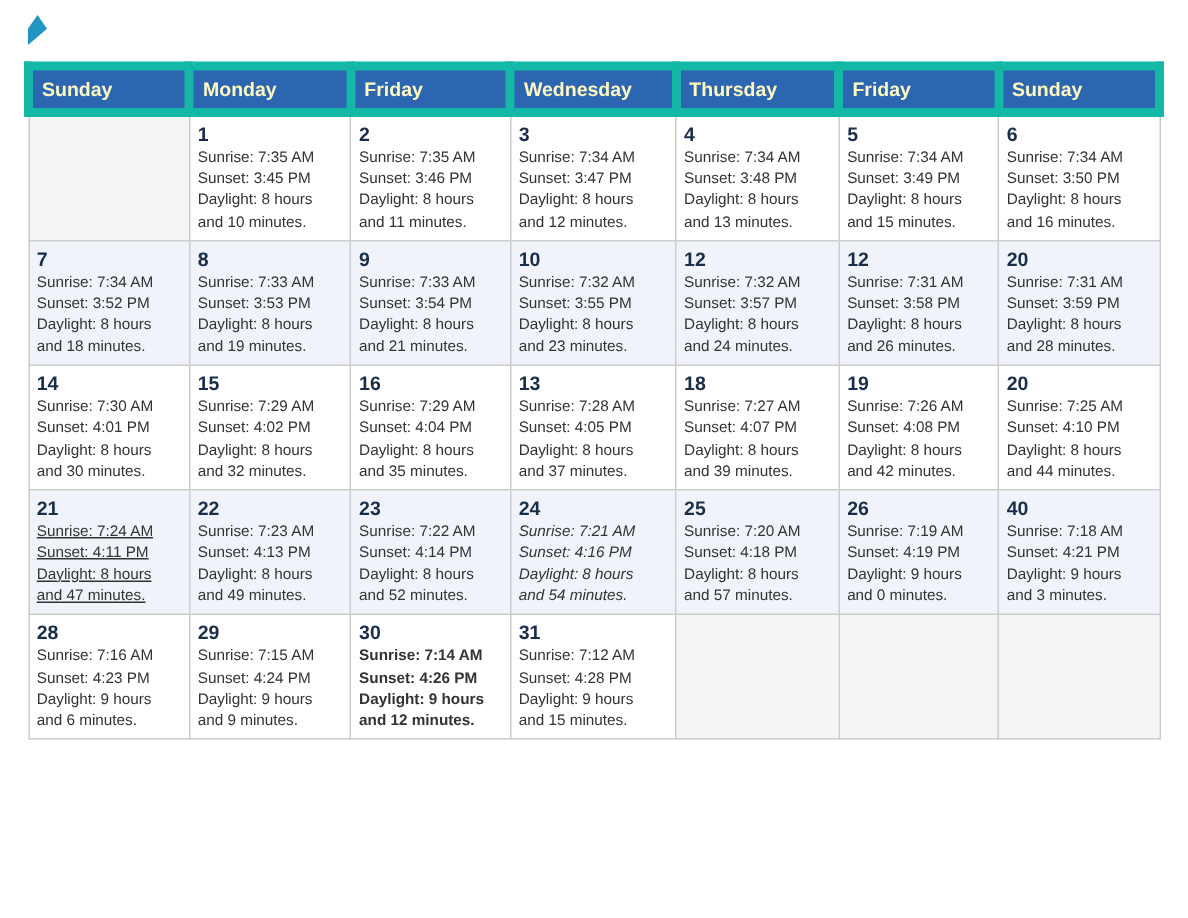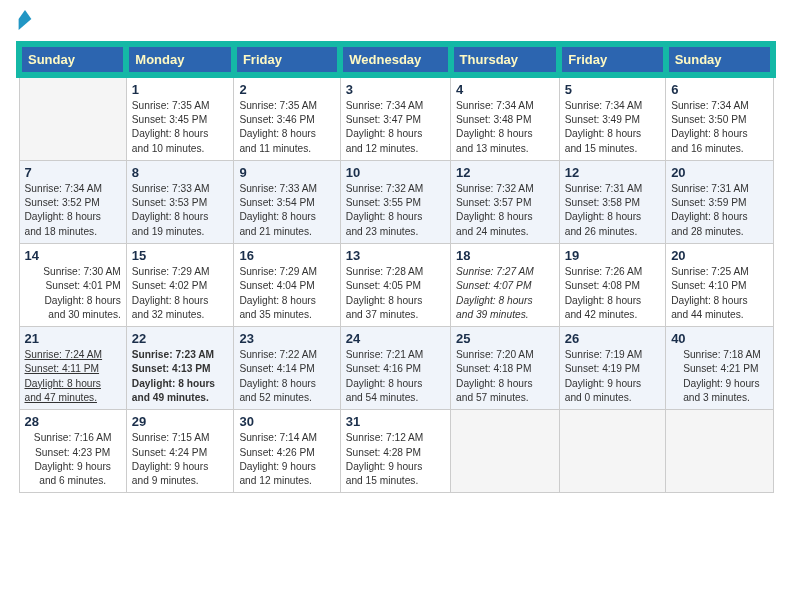--- a/index.html
+++ b/index.html
@@ -227,21 +227,21 @@
             <div class="day-num">20</div>
             <div class="day-info" style="white-space: pre-line;">Sunrise: 7:31 AM
 Sunset: 3:59 PM
 Daylight: 8 hours
 and 28 minutes.</div>
           </td>
         </tr>
         <tr>
           <td>
             <div class="day-num">14</div>
-            <div class="day-info" style="white-space: pre-line; text-align: right;">Sunrise: 7:30 AM
+            <div class="day-info" style="white-space: pre-line;">Sunrise: 7:30 AM
 Sunset: 4:01 PM
 Daylight: 8 hours
 and 30 minutes.</div>
           </td>
           <td>
             <div class="day-num">15</div>
             <div class="day-info" style="white-space: pre-line;">Sunrise: 7:29 AM
 Sunset: 4:02 PM
 Daylight: 8 hours
 and 32 minutes.</div>
@@ -255,21 +255,21 @@
           </td>
           <td>
             <div class="day-num">13</div>
             <div class="day-info" style="white-space: pre-line;">Sunrise: 7:28 AM
 Sunset: 4:05 PM
 Daylight: 8 hours
 and 37 minutes.</div>
           </td>
           <td>
             <div class="day-num">18</div>
-            <div class="day-info" style="white-space: pre-line; font-style: italic;">Sunrise: 7:27 AM
+            <div class="day-info" style="white-space: pre-line;">Sunrise: 7:27 AM
 Sunset: 4:07 PM
 Daylight: 8 hours
 and 39 minutes.</div>
           </td>
           <td>
             <div class="day-num">19</div>
             <div class="day-info" style="white-space: pre-line;">Sunrise: 7:26 AM
 Sunset: 4:08 PM
 Daylight: 8 hours
 and 42 minutes.</div>
@@ -285,79 +285,79 @@
         <tr class="row-alt">
           <td>
             <div class="day-num">21</div>
             <div class="day-info" style="white-space: pre-line; text-decoration: underline;">Sunrise: 7:24 AM
 Sunset: 4:11 PM
 Daylight: 8 hours
 and 47 minutes.</div>
           </td>
           <td>
             <div class="day-num">22</div>
-            <div class="day-info" style="white-space: pre-line; font-weight: bold;">Sunrise: 7:23 AM
+            <div class="day-info" style="white-space: pre-line;">Sunrise: 7:23 AM
 Sunset: 4:13 PM
 Daylight: 8 hours
 and 49 minutes.</div>
           </td>
           <td>
             <div class="day-num">23</div>
             <div class="day-info" style="white-space: pre-line;">Sunrise: 7:22 AM
 Sunset: 4:14 PM
 Daylight: 8 hours
 and 52 minutes.</div>
           </td>
           <td>
             <div class="day-num">24</div>
-            <div class="day-info" style="white-space: pre-line;">Sunrise: 7:21 AM
+            <div class="day-info" style="white-space: pre-line; font-style: italic;">Sunrise: 7:21 AM
 Sunset: 4:16 PM
 Daylight: 8 hours
 and 54 minutes.</div>
           </td>
           <td>
             <div class="day-num">25</div>
             <div class="day-info" style="white-space: pre-line;">Sunrise: 7:20 AM
 Sunset: 4:18 PM
 Daylight: 8 hours
 and 57 minutes.</div>
           </td>
           <td>
             <div class="day-num">26</div>
             <div class="day-info" style="white-space: pre-line;">Sunrise: 7:19 AM
 Sunset: 4:19 PM
 Daylight: 9 hours
 and 0 minutes.</div>
           </td>
           <td>
             <div class="day-num">40</div>
-            <div class="day-info" style="white-space: pre-line; margin-left: 12px;">Sunrise: 7:18 AM
+            <div class="day-info" style="white-space: pre-line;">Sunrise: 7:18 AM
 Sunset: 4:21 PM
 Daylight: 9 hours
 and 3 minutes.</div>
           </td>
         </tr>
         <tr>
           <td>
             <div class="day-num">28</div>
-            <div class="day-info" style="white-space: pre-line; text-align: center;">Sunrise: 7:16 AM
+            <div class="day-info" style="white-space: pre-line;">Sunrise: 7:16 AM
 Sunset: 4:23 PM
 Daylight: 9 hours
 and 6 minutes.</div>
           </td>
           <td>
             <div class="day-num">29</div>
             <div class="day-info" style="white-space: pre-line;">Sunrise: 7:15 AM
 Sunset: 4:24 PM
 Daylight: 9 hours
 and 9 minutes.</div>
           </td>
           <td>
             <div class="day-num">30</div>
-            <div class="day-info" style="white-space: pre-line;">Sunrise: 7:14 AM
+            <div class="day-info" style="white-space: pre-line; font-weight: bold;">Sunrise: 7:14 AM
 Sunset: 4:26 PM
 Daylight: 9 hours
 and 12 minutes.</div>
           </td>
           <td>
             <div class="day-num">31</div>
             <div class="day-info" style="white-space: pre-line;">Sunrise: 7:12 AM
 Sunset: 4:28 PM
 Daylight: 9 hours
 and 15 minutes.</div>

